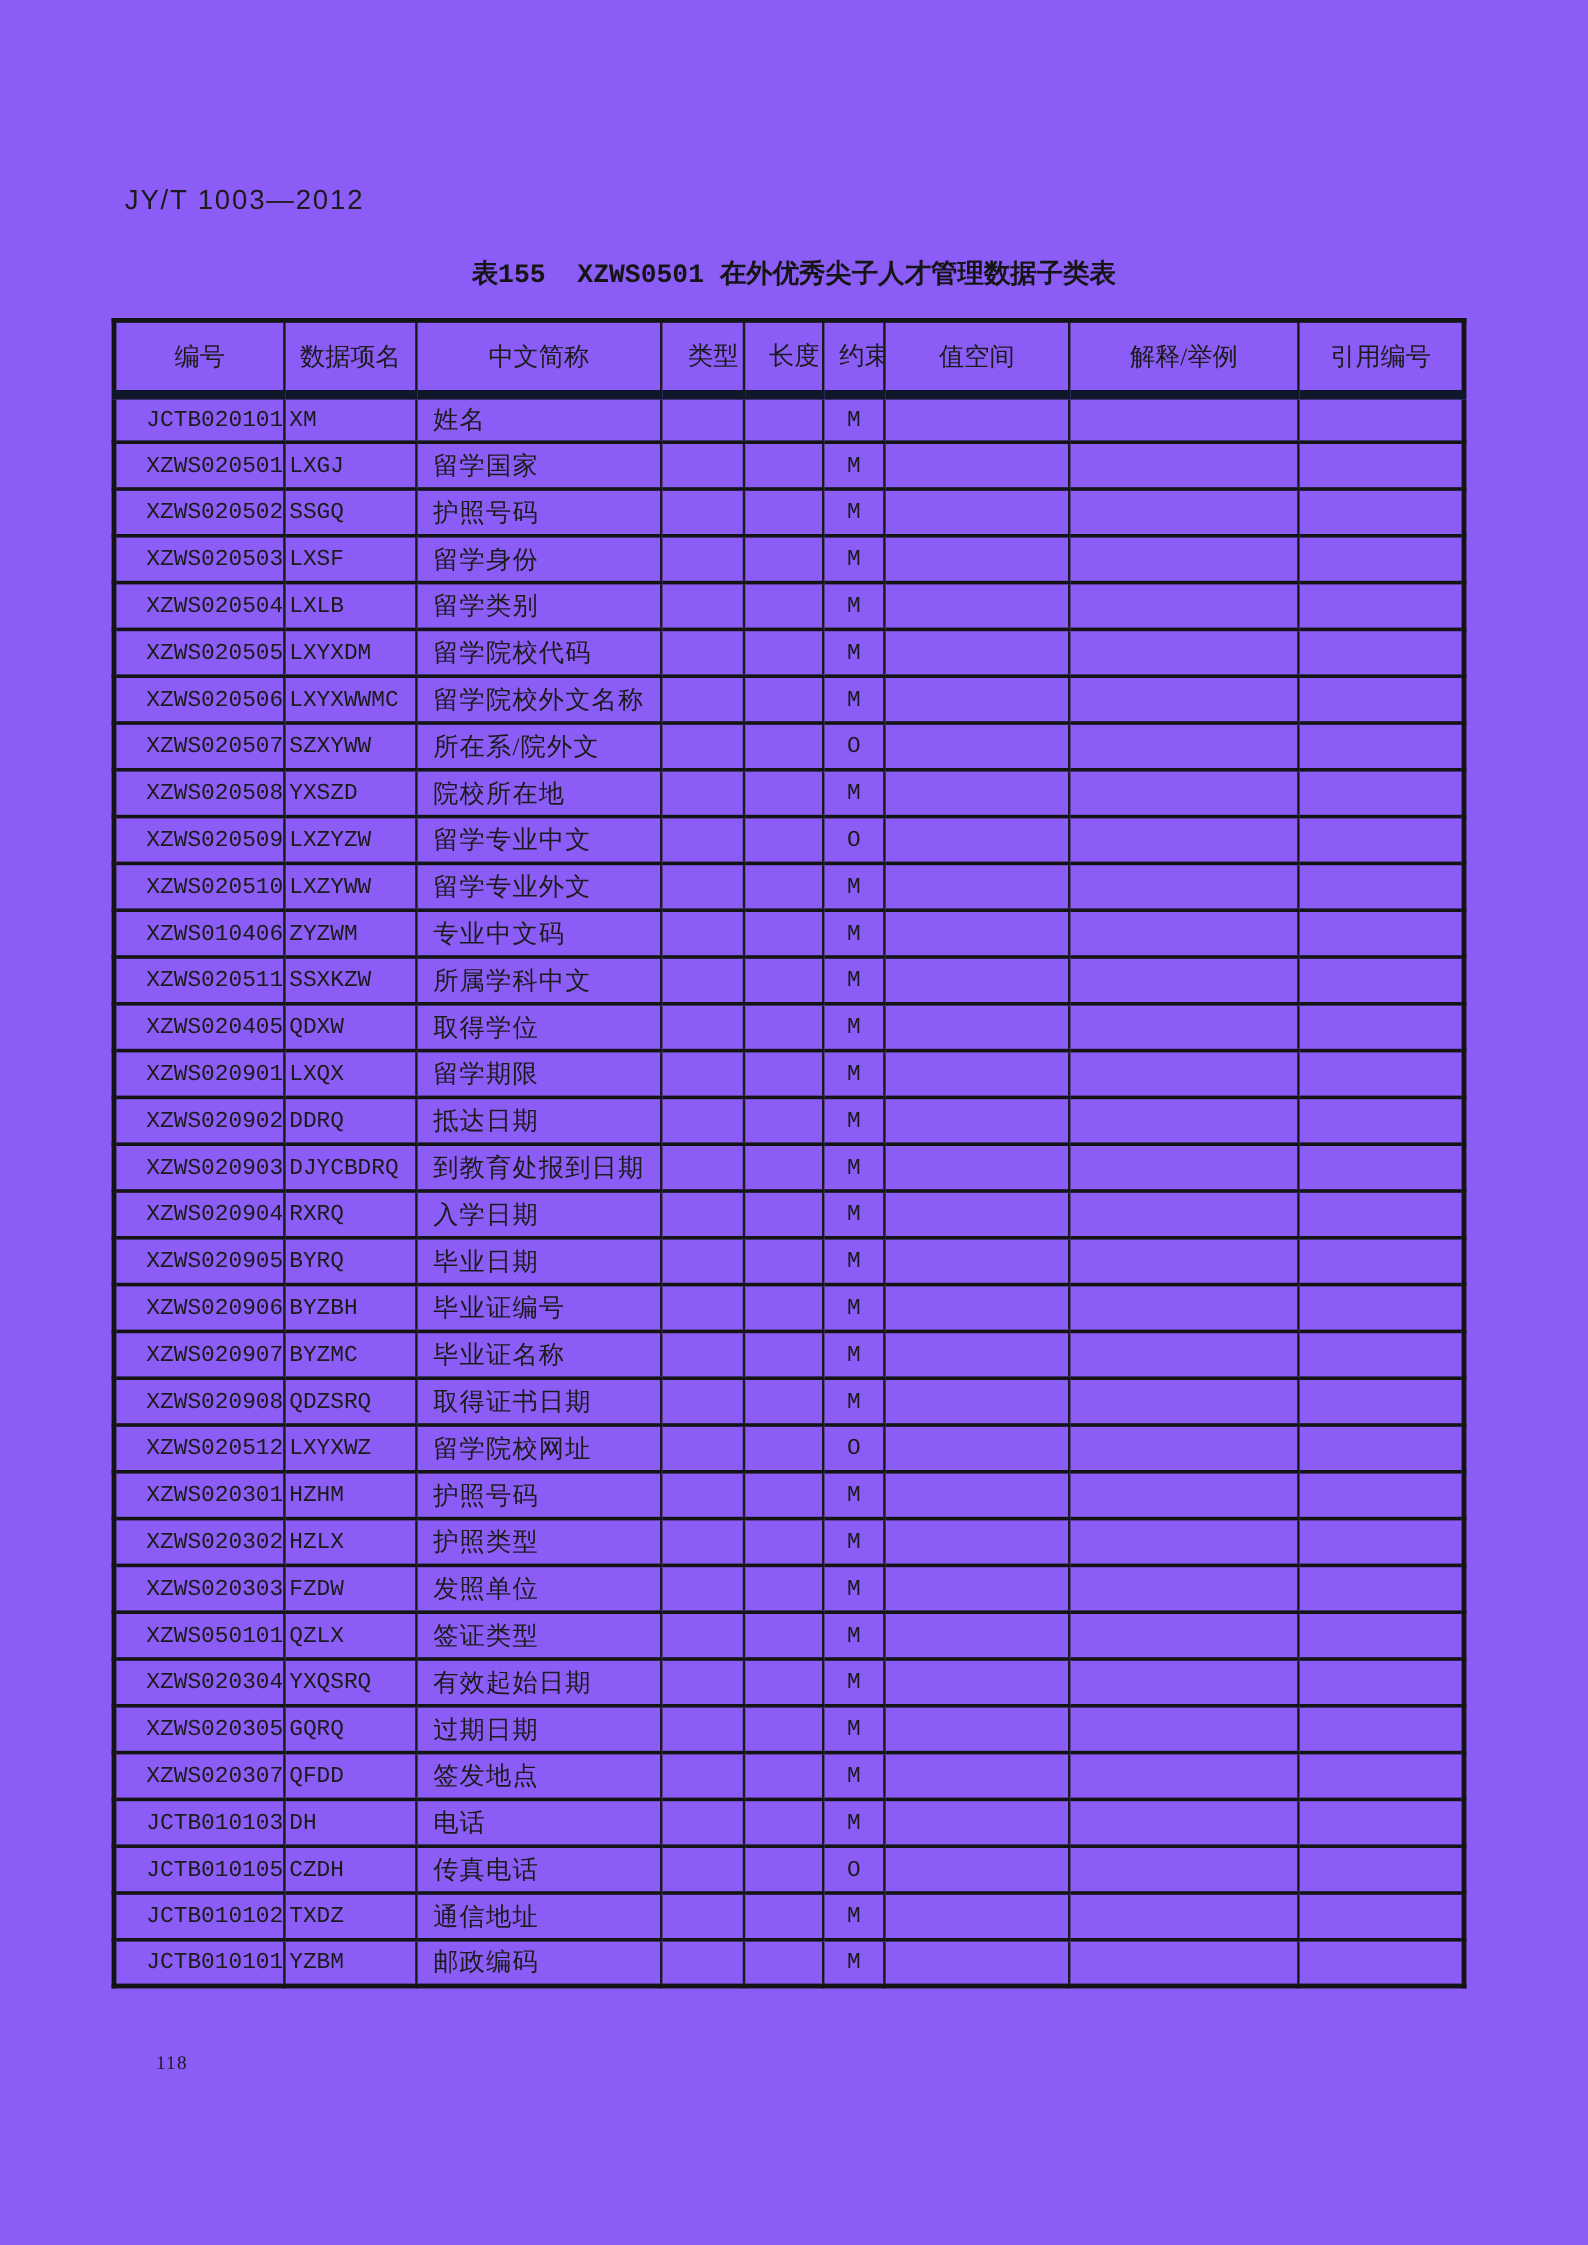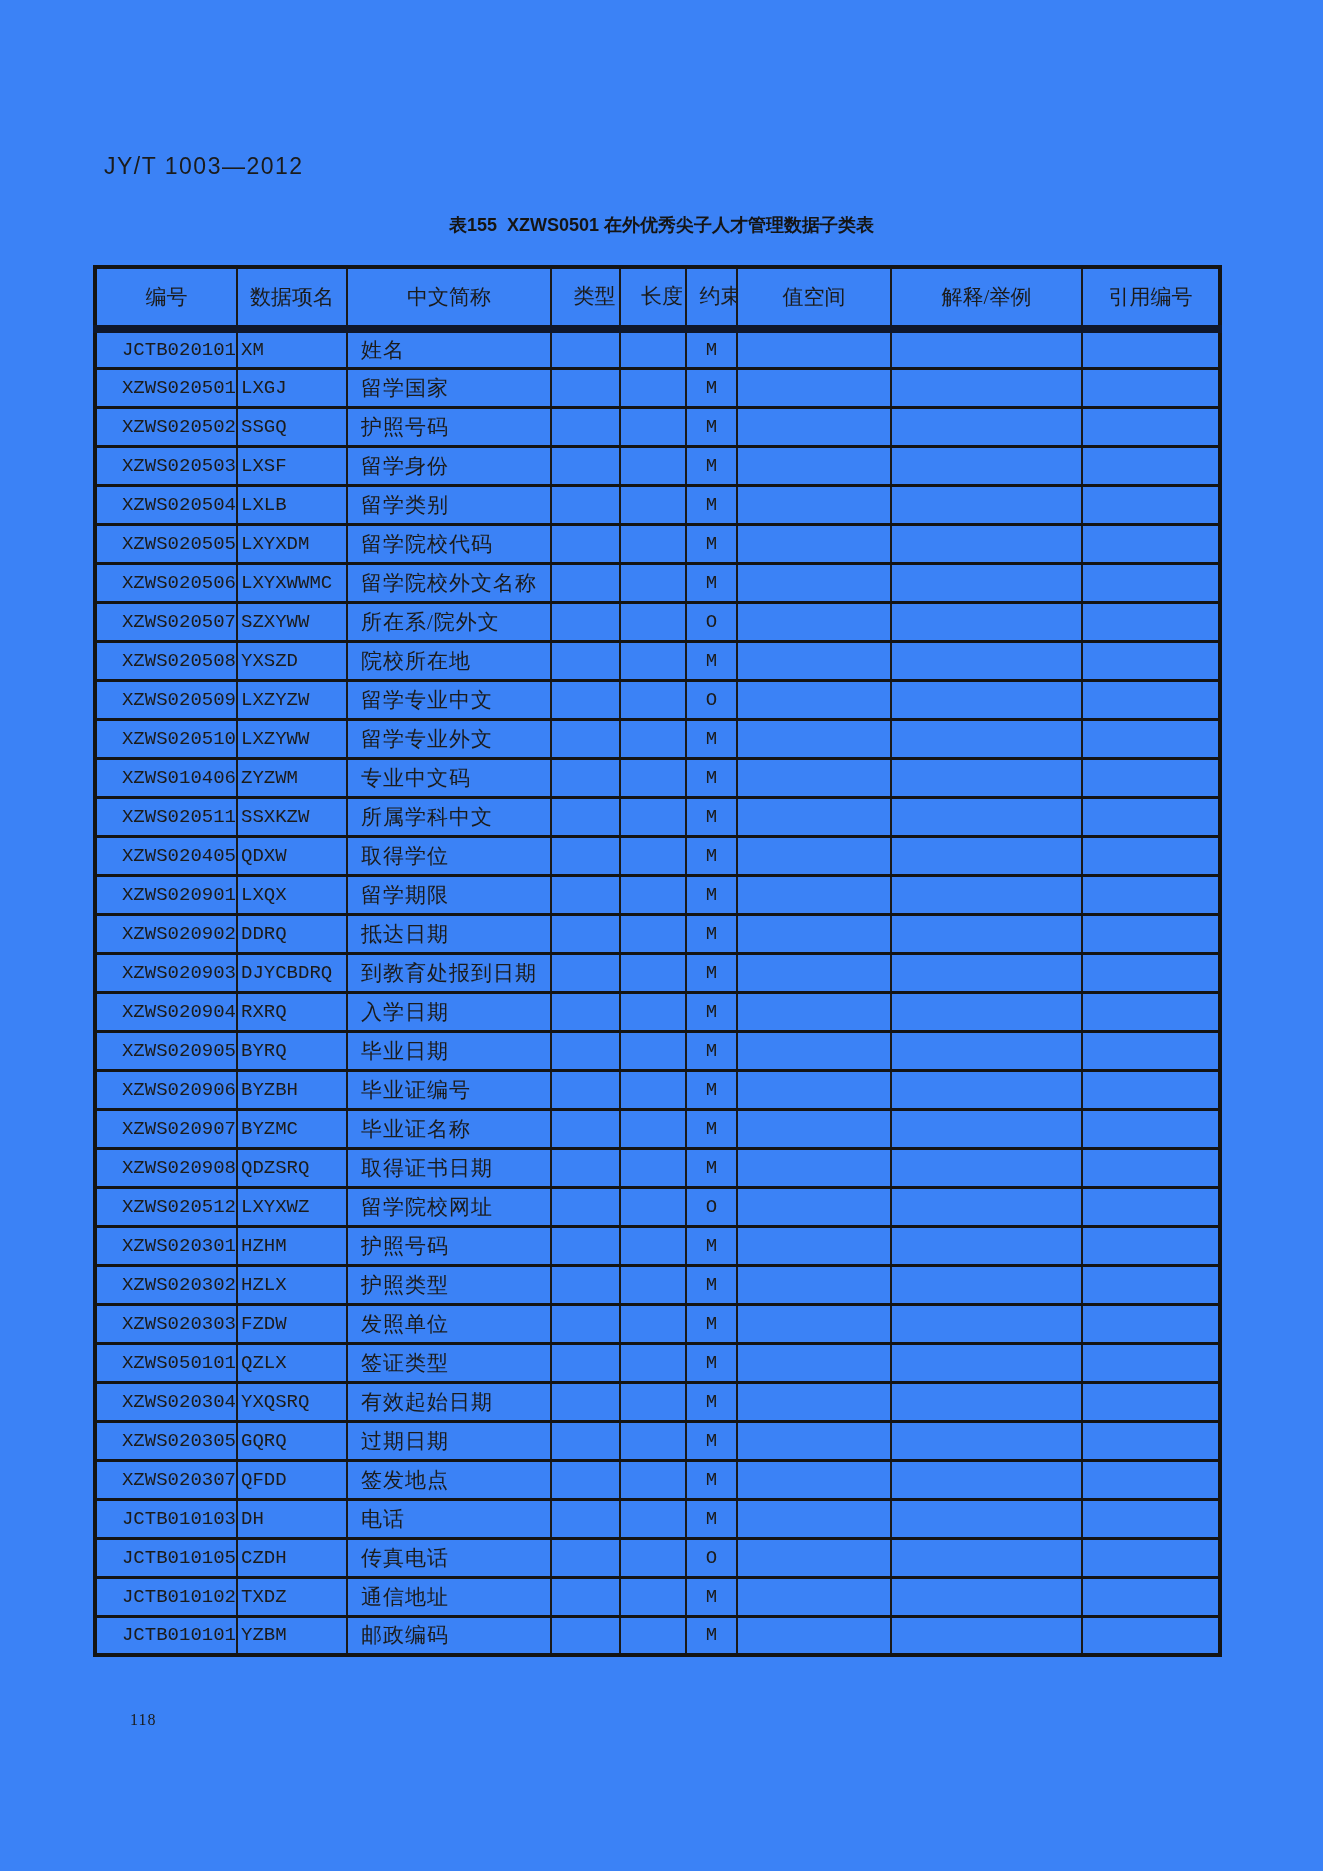--- a/index.html
+++ b/index.html
@@ -5,44 +5,44 @@
   html, body {
     margin: 0;
     padding: 0;
     background: #e8e8e8;
   }
   .page {
     position: relative;
     width: 1323px;
     height: 1871px;
     margin: 0 auto;
-    background: #3b82f6;
+    background: #8b5cf6;
     color: #1b1b1b;
     font-family: "Liberation Serif", serif;
     overflow: hidden;
   }
   .doc-code {
     position: absolute;
     left: 104px;
     top: 153px;
     font-family: "Liberation Sans", sans-serif;
     font-size: 23px;
     letter-spacing: 1.5px;
     color: #1b1b1b;
     white-space: pre;
   }
   .table-title {
     position: absolute;
     left: 0;
     top: 213px;
     width: 100%;
     text-align: center;
-    font-family: Liberation Sans, sans-serif;
+    font-family: Liberation Mono, monospace;
     font-weight: bold;
-    font-size: 18px;
+    font-size: 22px;
     white-space: pre;
     color: #151515;
   }
   table.data-table {
     position: absolute;
     left: 93px;
     top: 265px;
     width: 1125px;
     border-collapse: collapse;
     table-layout: fixed;

